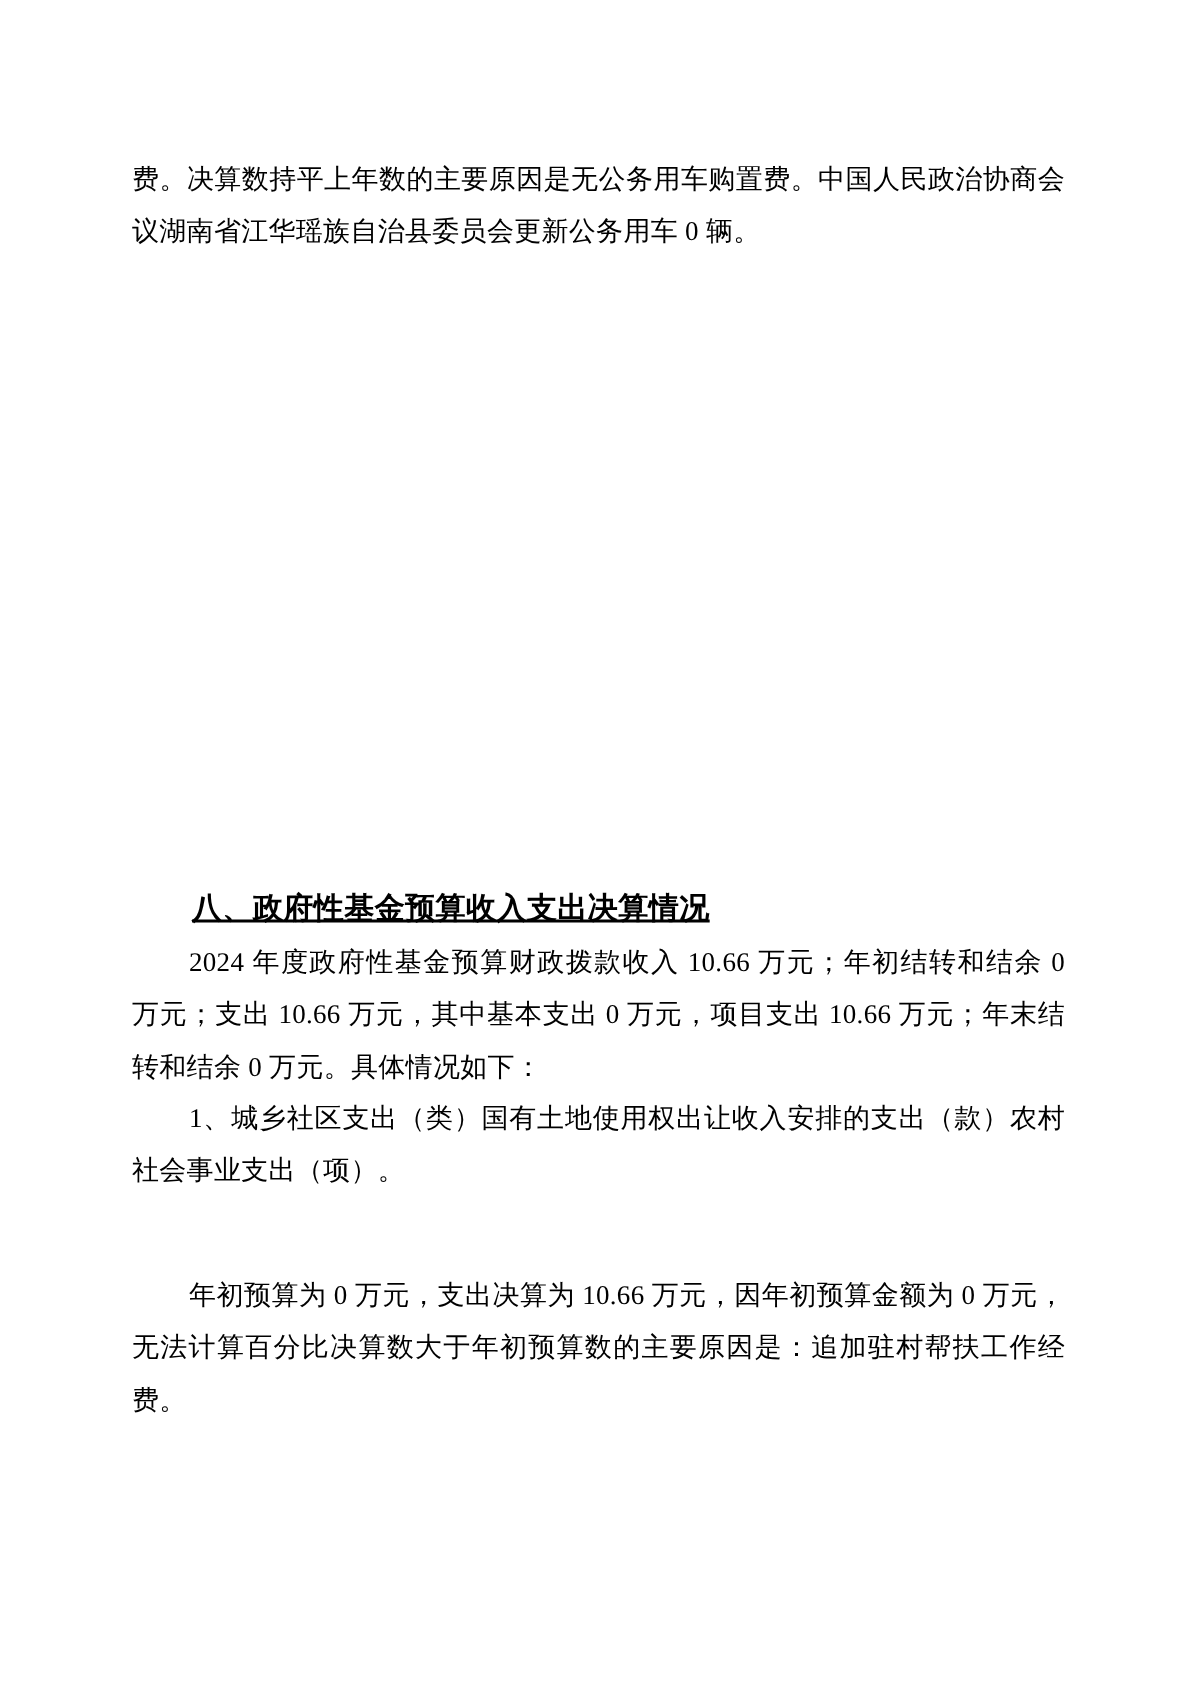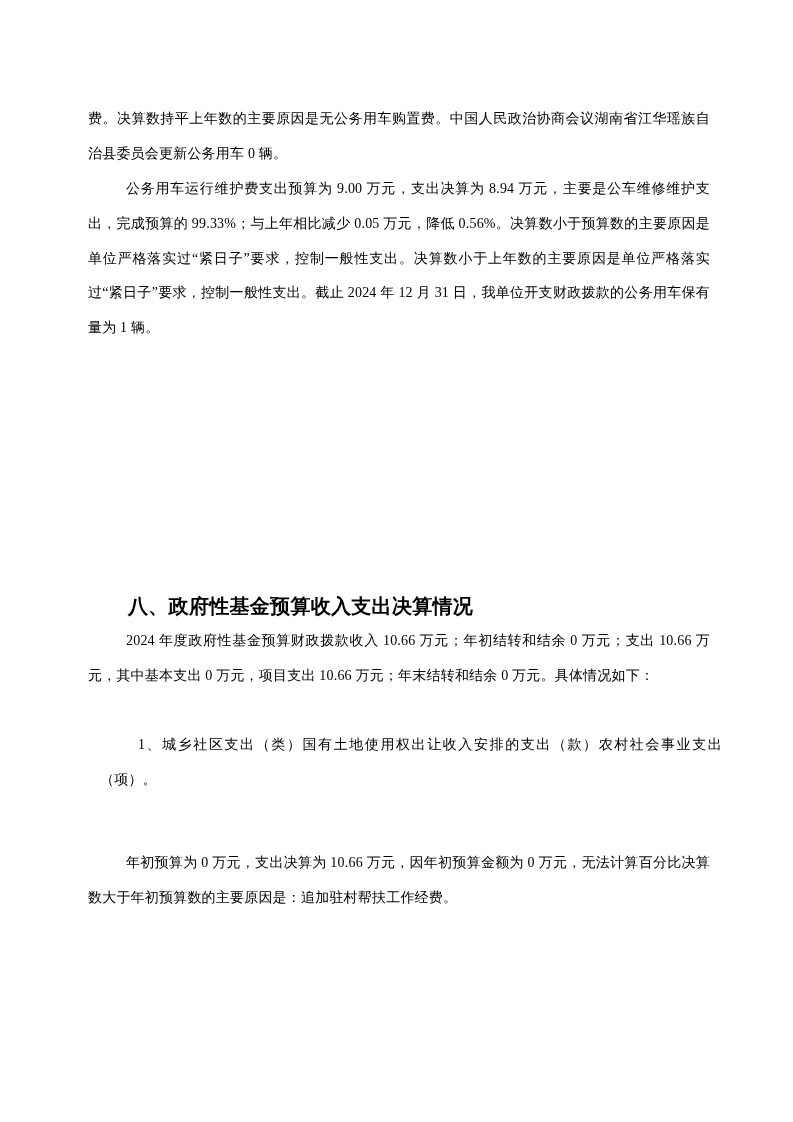--- a/index.html
+++ b/index.html
@@ -14,21 +14,21 @@
     background: #ffffff;
     overflow: hidden;
     font-family: "Liberation Serif", "DejaVu Serif", serif;
     color: #000000;
   }
   .para {
     position: absolute;
     left: 88px;
     width: 622px;
     margin: 0;
-    font-size: 14px;
+    font-size: 18px;
     line-height: 34.8px;
     text-align: justify;
     text-justify: inter-character;
     letter-spacing: 0.2px;
     color: #000000;
     font-family: "Liberation Serif", "DejaVu Serif", serif;
   }
   .indent {
     text-indent: 38px;
   }
@@ -42,34 +42,33 @@
     font-weight: 700;
     color: #000000;
     font-family: "Liberation Sans", "DejaVu Sans", sans-serif;
     text-indent: 40px;
     letter-spacing: 0.3px;
   }
   
   .pos-p0 { top: 102px; }
   .pos-p1 { top: 172px; }
   .pos-p2 { top: 380px; }
-  .pos-h8 { top: 589px; }
+  .pos-h8 { top: 589px; text-decoration: underline; }
   .pos-p4 { top: 624px; }
-  .pos-p5 { top: 728px; margin-left: 12px; }
+  .pos-p5 { top: 728px; }
   .pos-p6 { top: 798px; margin-top: 48px; }
   .pos-h9 { top: 937px; }
 </style>
 </head>
 <body>
 
 <div class="page">
 
   <p class="para pos-p0">费。决算数持平上年数的主要原因是无公务用车购置费。中国人民政治协商会议湖南省江华瑶族自治县委员会更新公务用车 0 辆。</p>
 
-  <p class="para indent pos-p1">公务用车运行维护费支出预算为 9.00 万元，支出决算为 8.94 万元，主要是公车维修维护支出，完成预算的 99.33%；与上年相比减少 0.05 万元，降低 0.56%。决算数小于预算数的主要原因是单位严格落实过“紧日子”要求，控制一般性支出。决算数小于上年数的主要原因是单位严格落实过“紧日子”要求，控制一般性支出。截止 2024 年 12 月 31 日，我单位开支财政拨款的公务用车保有量为 1 辆。</p>
 
 
   <h2 class="heading pos-h8">八、政府性基金预算收入支出决算情况</h2>
 
   <p class="para indent pos-p4">2024 年度政府性基金预算财政拨款收入 10.66 万元；年初结转和结余 0 万元；支出 10.66 万元，其中基本支出 0 万元，项目支出 10.66 万元；年末结转和结余 0 万元。具体情况如下：</p>
 
   <p class="para indent pos-p5">1、城乡社区支出（类）国有土地使用权出让收入安排的支出（款）农村社会事业支出（项）。</p>
 
   <p class="para indent pos-p6">年初预算为 0 万元，支出决算为 10.66 万元，因年初预算金额为 0 万元，无法计算百分比决算数大于年初预算数的主要原因是：追加驻村帮扶工作经费。</p>
 

